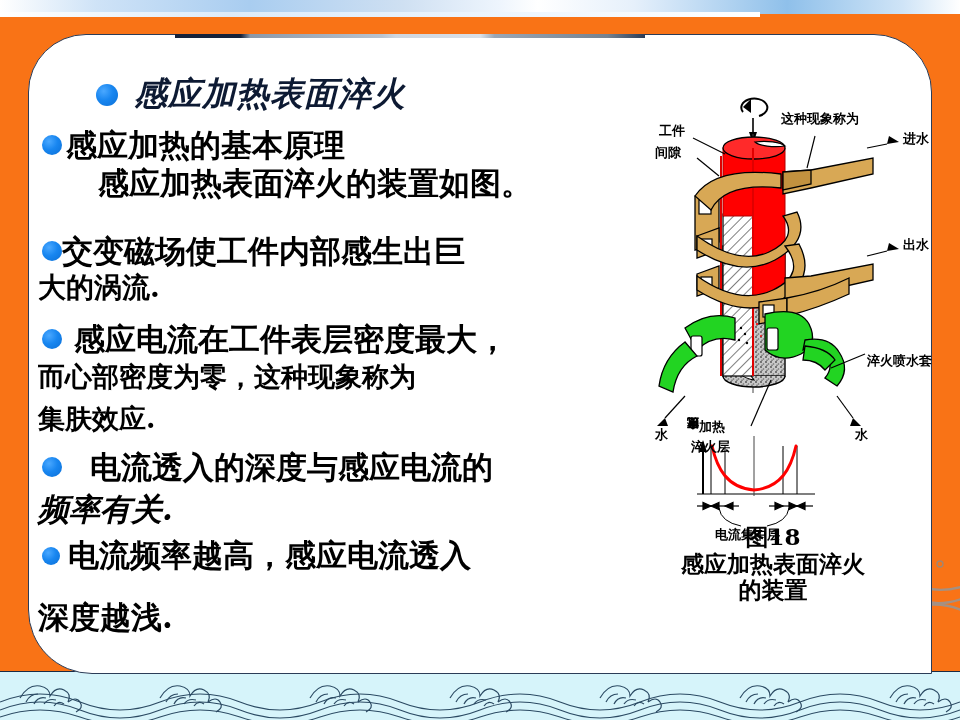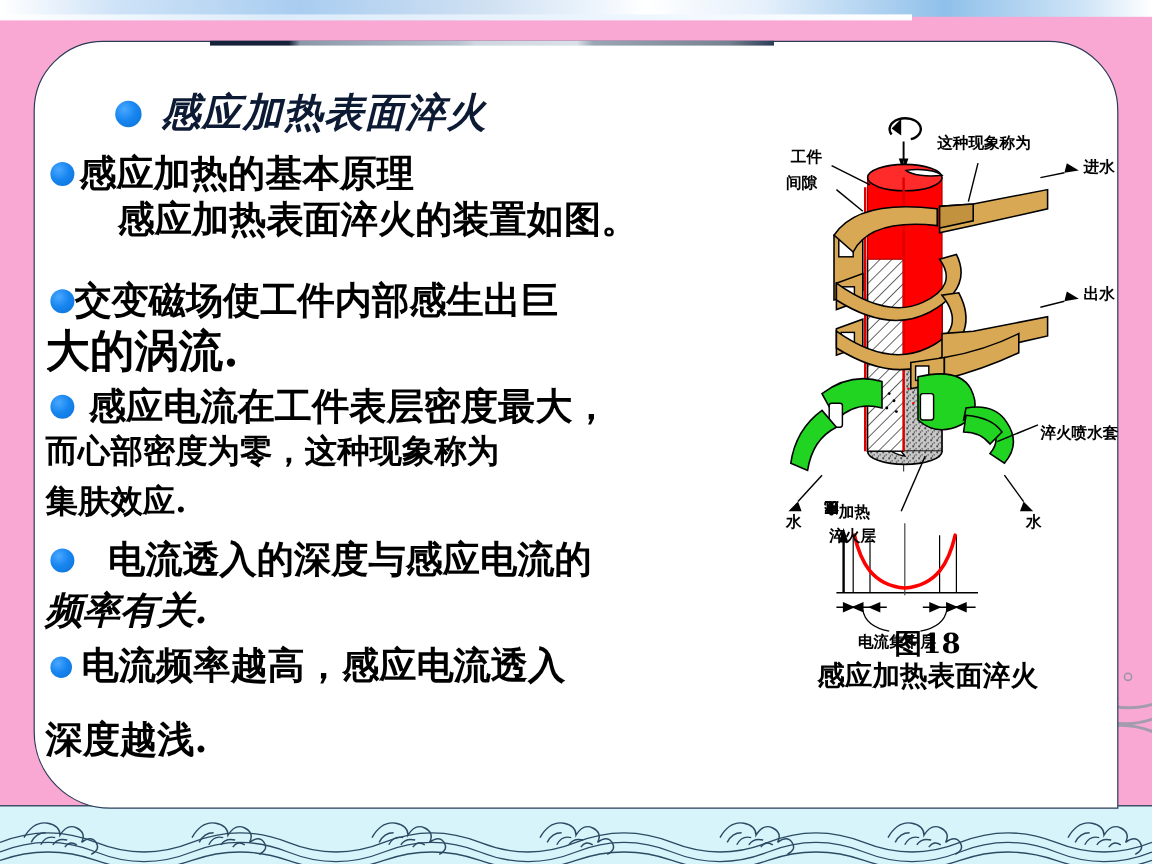--- a/index.html
+++ b/index.html
@@ -1,21 +1,21 @@
 <!DOCTYPE html>
 <html><head>
 <meta charset="utf-8">
 <style>
   html,body{margin:0;padding:0;}
   body{
     width:960px;height:720px;overflow:hidden;
     font-family:"DejaVu Sans","Liberation Sans",sans-serif;
     background:#ffffff;position:relative;
   }
-  #slide{position:absolute;inset:0;width:960px;height:720px;background:#f9a8d4;overflow:hidden;}
+  #slide{position:absolute;inset:0;width:960px;height:720px;background:#f97316;overflow:hidden;}
 
   
   .top-band{
     position:absolute;left:0;top:0;width:960px;height:14px;
     background:linear-gradient(to right,#ffffff 0%,#cfe3f7 10%,#a9cdf0 26%,#cfe0f2 42%,#eef5fd 52%,#ffffff 56%,#e6f0fb 66%,#8fc0ea 82%,#cfe4f7 94%,#ffffff 100%);
   }
   .top-band2{
     position:absolute;left:0;top:12px;width:760px;height:5px;
     background:linear-gradient(to right,#ffffff 0%,#dcebfa 30%,#eef6fe 70%,#ffffff 100%);
   }
@@ -76,21 +76,21 @@
   }
 
   .row1{position:absolute;left:12px;top:24px;display:flex;align-items:flex-start;gap:4px;}
   .row1 .tx{font-size:31px;}
   .row1b{position:absolute;left:68px;top:62px;}
   .row1b .tx{font-size:31px;}
 
   .row2{position:absolute;left:12px;top:130px;display:flex;align-items:flex-start;gap:0;}
   .row2 .tx{font-size:31px;}
   .row2b{position:absolute;left:8px;top:168px;}
-  .row2b .tx{font-size:37px;}
+  .row2b .tx{font-size:28px;}
 
   .row3{position:absolute;left:12px;top:218px;display:flex;align-items:flex-start;gap:12px;}
   .row3 .tx{font-size:31px;}
   .row3b{position:absolute;left:8px;top:258px;}
   .row3c{position:absolute;left:8px;top:300px;}
   .row3b .tx,.row3c .tx{font-size:27px;text-align:center;}
 
   .row4{position:absolute;left:12px;top:346px;display:flex;align-items:flex-start;gap:28px;}
   .row4 .tx{font-size:31px;}
   .row4b{position:absolute;left:8px;top:388px;}
@@ -347,20 +347,21 @@
     <span class="dlabel" style="left:200px;top:330px;">水</span>
     <span class="dlabel" style="left:44px;top:322px;">加热</span>
     <span class="dlabel" style="left:36px;top:342px;">淬火层</span>
     <span class="vlabel" style="left:30px;top:344px;">电流密度</span>
     <span class="dlabel" style="left:60px;top:430px;">电流集中层</span>
   </div>
 
   <div class="caption">
     <div>图18</div>
     <div>感应加热表面淬火</div>
+    <div>的装置</div>
   </div>
 
   <div class="dragon">
     <svg width="120" height="215" viewBox="0 0 120 215">
       <g stroke="#8b9aa3" stroke-width="2.4" fill="none" opacity="0.9">
         <path d="M18 6 q30 -4 44 18 q12 22 -10 36 q-24 14 -10 36 q12 20 42 16"></path>
         <path d="M26 10 q26 0 38 18 q10 20 -12 32 q-26 14 -12 38 q12 20 40 14"></path>
         <path d="M4 104 q36 -10 58 6 q22 16 54 6"></path>
         <path d="M6 118 q34 -10 56 6 q22 16 54 4"></path>
         <path d="M0 140 q30 12 60 0 q28 -12 58 2"></path>

